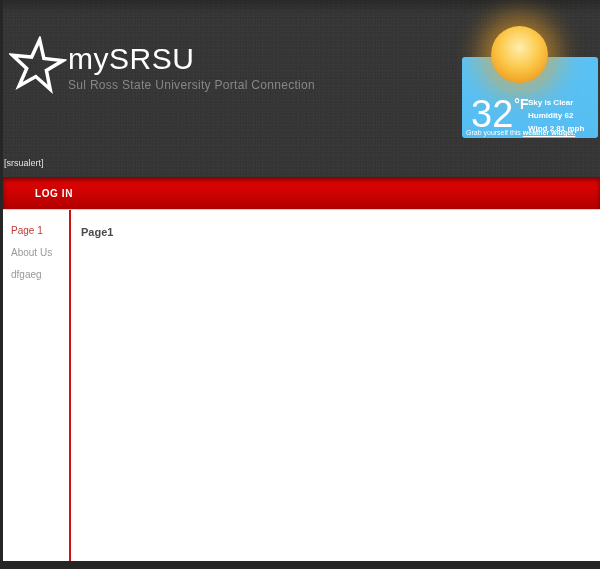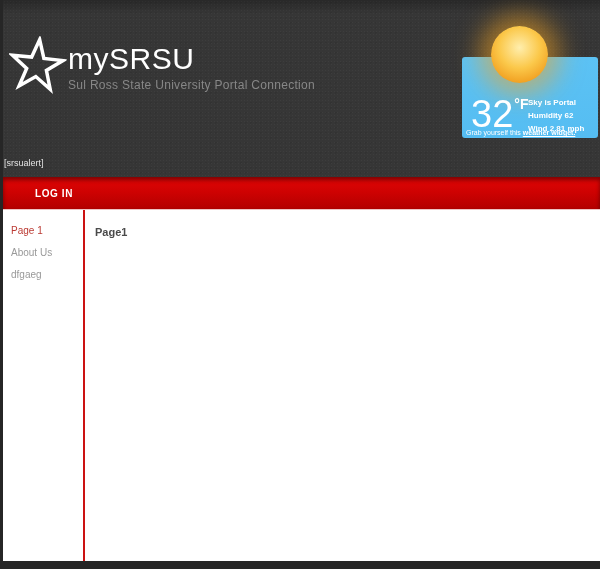--- a/index.html
+++ b/index.html
@@ -61,21 +61,21 @@
     border-bottom:1px solid #eec4c4;
   }
   .login-btn {
     color:#ffffff; font-size:10px; font-weight:700; letter-spacing:0.6px;
     padding-left:32px; cursor:pointer;
   }
 
   
   .content { display:flex; height:351px; background:#ffffff; }
   .sidebar {
-    width:82px; padding-top:12px;
+    width:68px; padding-top:12px;
     border-right:2px solid #cb1212;
     background:#ffffff;
   }
   .side-link {
     display:block; height:22px; line-height:18px;
     padding-left:8px; font-size:10px; color:#999999;
     text-decoration:none; cursor:pointer;
   }
   .side-link.active { color:#bb3a33; }
   .main { flex:1; padding:16px 0 0 10px; }
@@ -100,21 +100,21 @@
         <div class="logo-tagline">Sul Ross State University Portal Connection</div>
       </div>
     </div>
 
     <div class="weather">
       <div class="sun"></div>
       <div class="temp-block">
         <span class="temp-value">32</span><span class="temp-unit">°F</span>
       </div>
       <div class="weather-details">
-        <div>Sky is Portal</div>
+        <div>Sky is Clear</div>
         <div>Humidity 62</div>
         <div>Wind 2.81 mph</div>
       </div>
       <div class="weather-link-line">
         <span>Grab yourself this </span><a href="#">weather widget.</a>
       </div>
     </div>
 
     <div class="alert-text">[srsualert]</div>
   </div>

